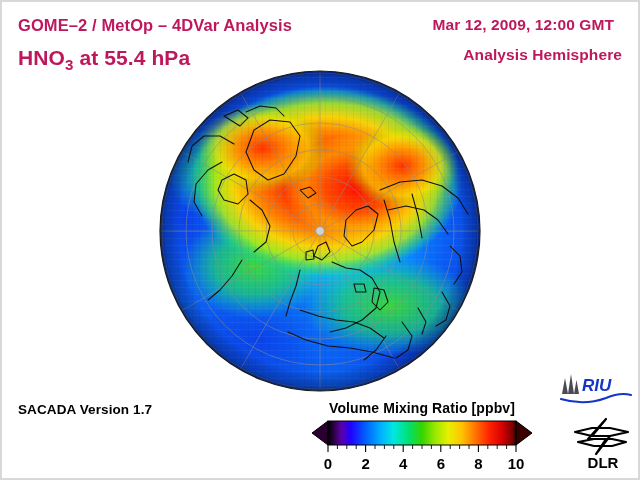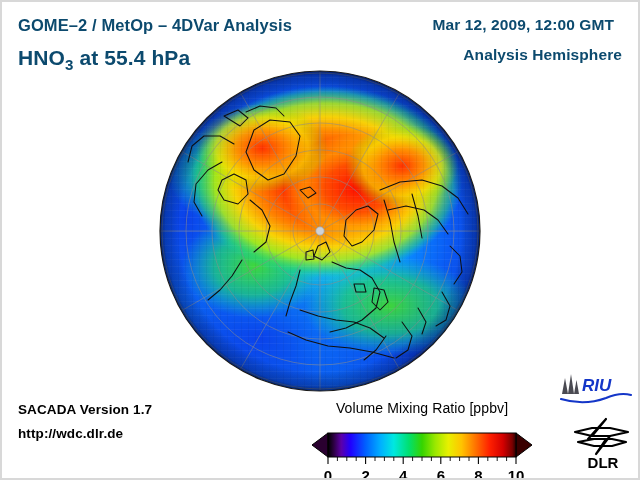--- a/index.html
+++ b/index.html
@@ -1,36 +1,36 @@
 <!DOCTYPE html>
 <html><head>
 <meta charset="utf-8">
 <style>
   html,body{margin:0;padding:0;background:#ffffff;}
   body{width:640px;height:480px;font-family:"Liberation Sans",sans-serif;}
   #page{position:relative;width:640px;height:480px;background:#ffffff;
         border:2px solid #d8d8d8;box-sizing:border-box;overflow:hidden;}
 
-  .hdr{position:absolute;font-weight:bold;color:#0c4a6e;letter-spacing:0.1px;}
+  .hdr{position:absolute;font-weight:bold;color:#be185d;letter-spacing:0.1px;}
   #title-line1{left:16px;top:14px;font-size:16.5px;}
   #title-line2{left:16px;top:44px;font-size:21px;}
   #date-line{right:24px;top:14px;font-size:15.5px;text-align:right;}
   #hemi-line{right:16px;top:44px;font-size:15.5px;text-align:right;}
   .sub{font-size:0.72em;vertical-align:sub;}
 
   #globe-wrap{position:absolute;left:148px;top:68px;width:342px;height:324px;}
   #globe-svg{display:block;}
 
   #footer{position:absolute;left:16px;top:400px;}
   #footer div{font-size:13.5px;font-weight:bold;color:#000;margin-bottom:9px;
               letter-spacing:0.1px;}
 
   #cbar-block{position:absolute;left:306px;top:398px;width:228px;}
-  #cbar-title{font-size:14px;font-weight:normal;color:#000;text-align:center;
-              margin-bottom:15px;letter-spacing:0.1px;}
+  #cbar-title{font-size:14px;font-weight:bold;color:#000;text-align:center;
+              margin-bottom:3px;letter-spacing:0.1px;}
   #cbar-svg{display:block;}
 
   #riu-logo{position:absolute;left:556px;top:370px;width:76px;height:34px;}
   #dlr-logo{position:absolute;left:570px;top:414px;width:62px;height:58px;}
 </style>
 </head>
 <body>
 
 <div id="page">
 
@@ -206,21 +206,20 @@
     </g>
 
     <circle cx="170" cy="161" r="4.2" fill="#cfd2d6" stroke="#9aa0a6" stroke-width="0.7"></circle>
 
     <circle cx="170" cy="161" r="160" fill="none" stroke="#1a1a1a" stroke-width="1.2"></circle>
   </svg>
   </div>
 
   <div id="footer">
     <div>SACADA Version 1.7</div>
-    <div>http://wdc.dlr.de</div>
   </div>
 
   <div id="cbar-block">
     <div id="cbar-title">Volume Mixing Ratio [ppbv]</div>
     <svg id="cbar-svg" width="228" height="56" viewBox="0 0 228 56">
       <defs>
         <linearGradient id="cbgrad" x1="0%" y1="0%" x2="100%" y2="0%">
           <stop offset="0%" stop-color="#000000"></stop>
           <stop offset="3%" stop-color="#2b0040"></stop>
           <stop offset="7%" stop-color="#5c00a8"></stop>

